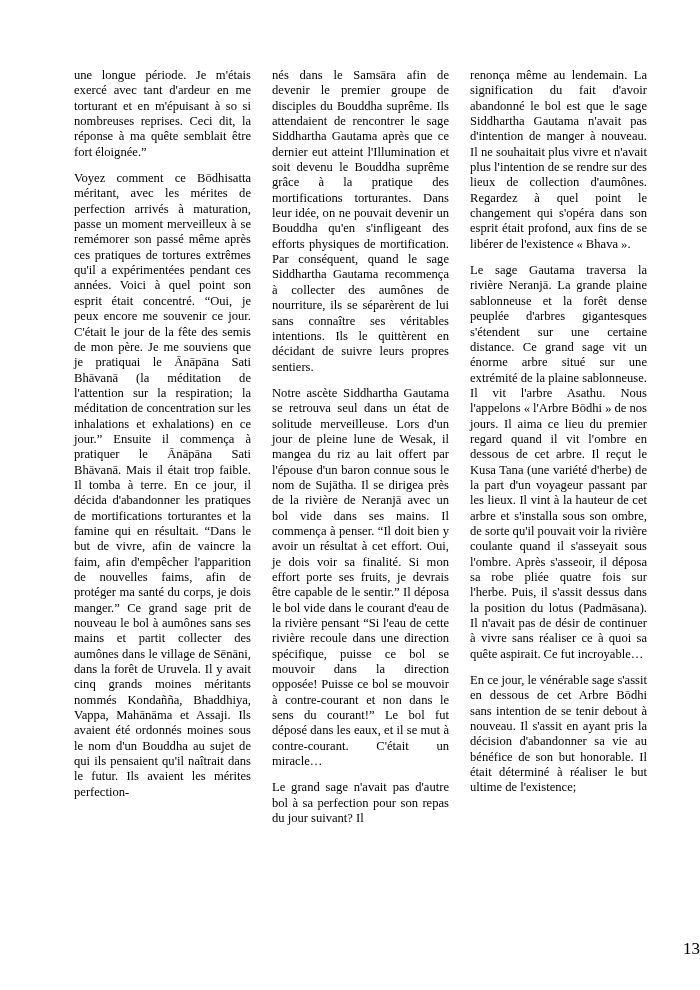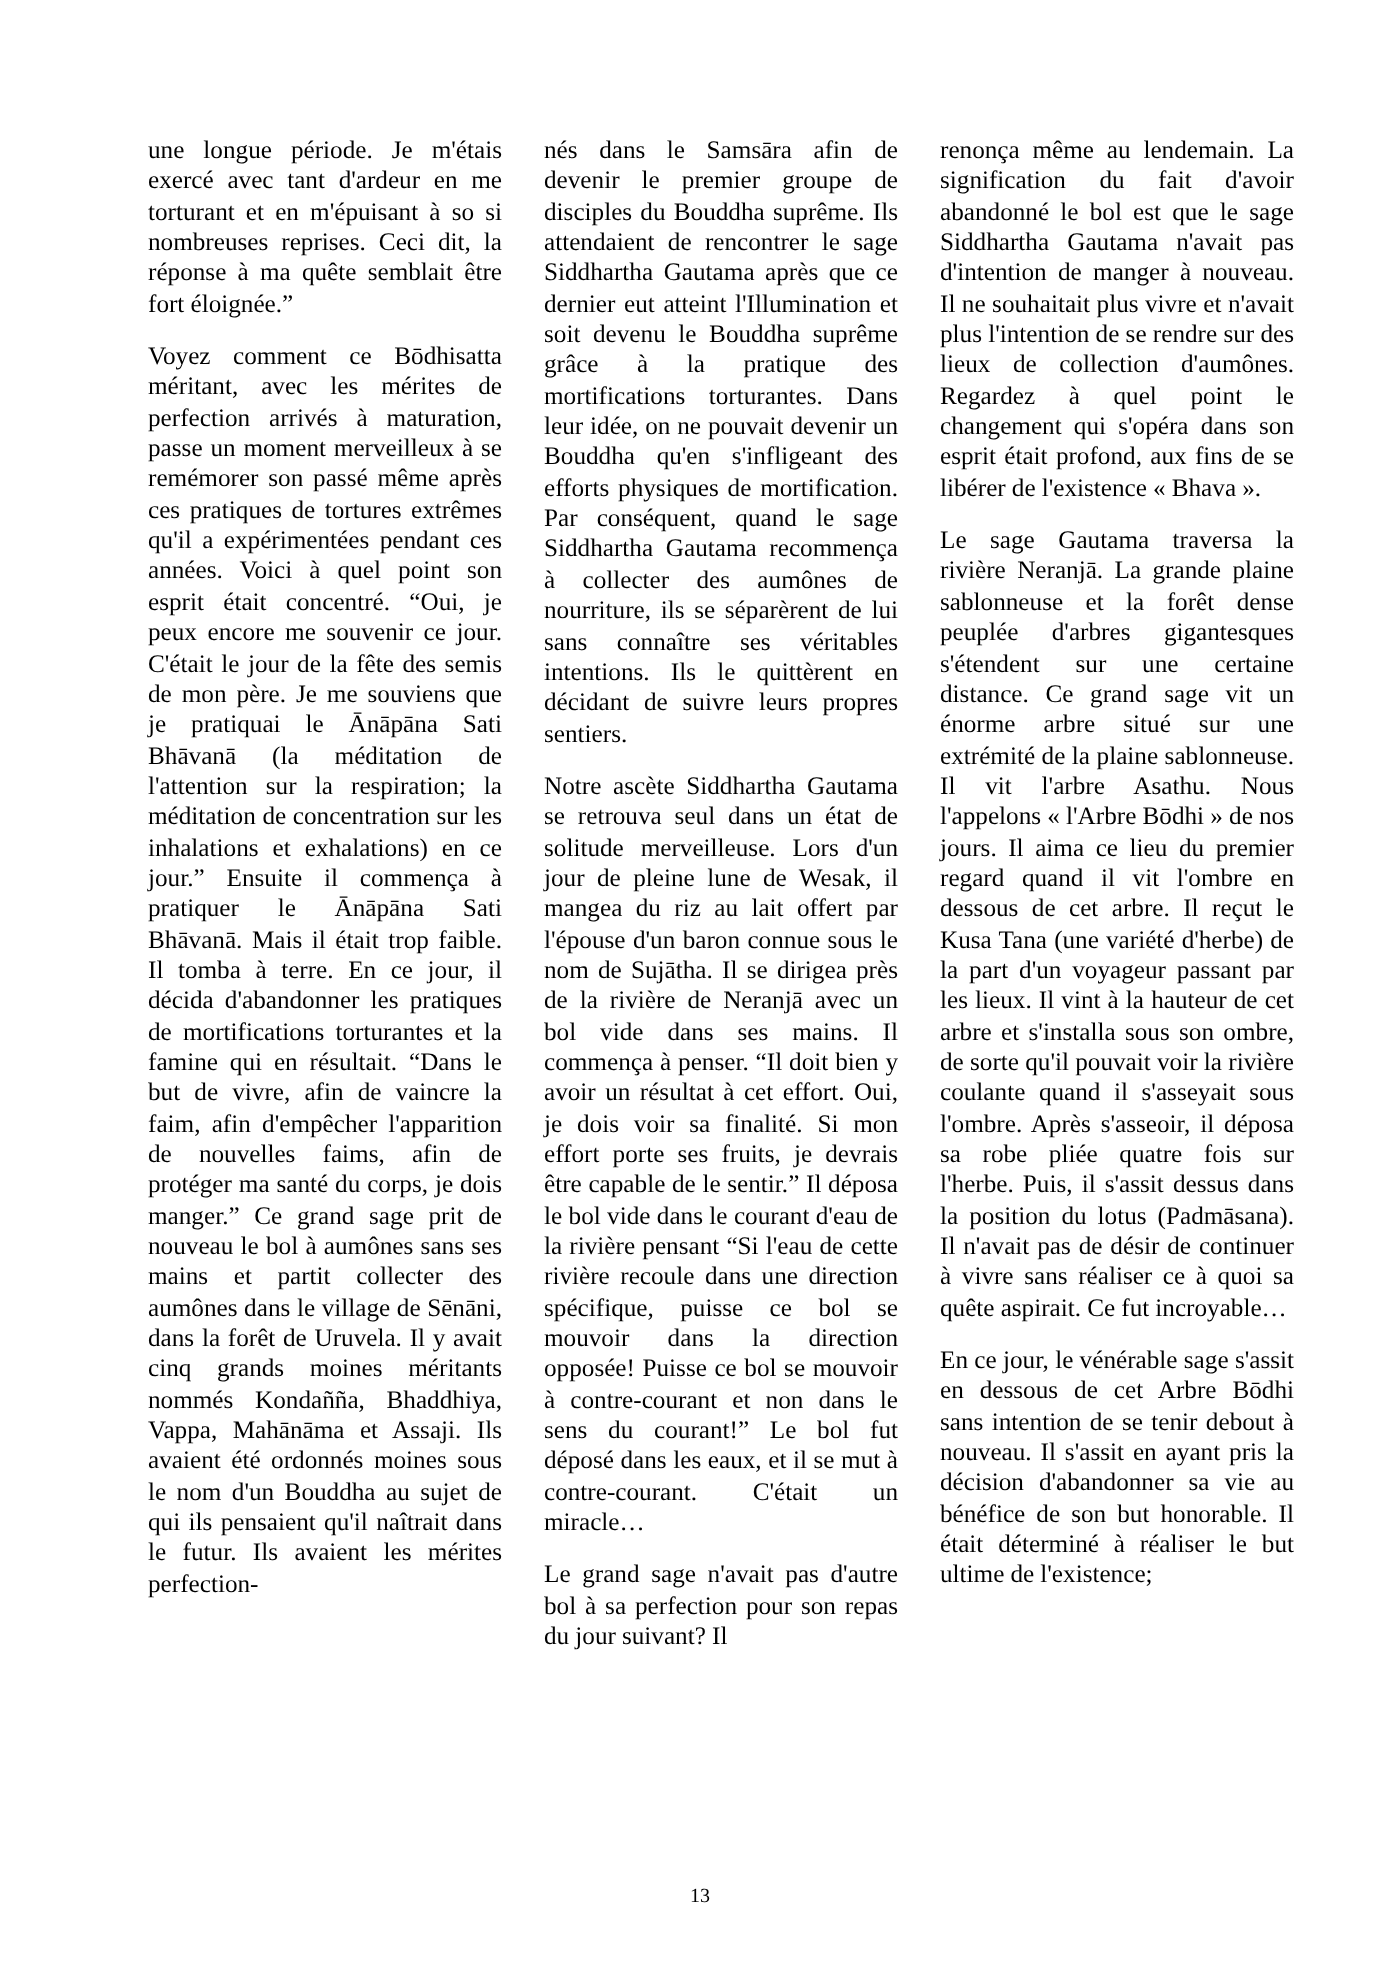--- a/index.html
+++ b/index.html
@@ -41,22 +41,22 @@
     word-spacing: -0.1px;
   }
   .col p:last-child {
     margin-bottom: 0;
   }
   .page-number {
     position: absolute;
     left: 0;
     right: 0;
     bottom: 34px;
-    text-align: center;
-    font-size: 10px;
+    text-align: right;
+    font-size: 17px;
     line-height: 14px;
   }
 </style>
 </head>
 <body>
 
 <div class="page">
 
   <div class="columns">
 

